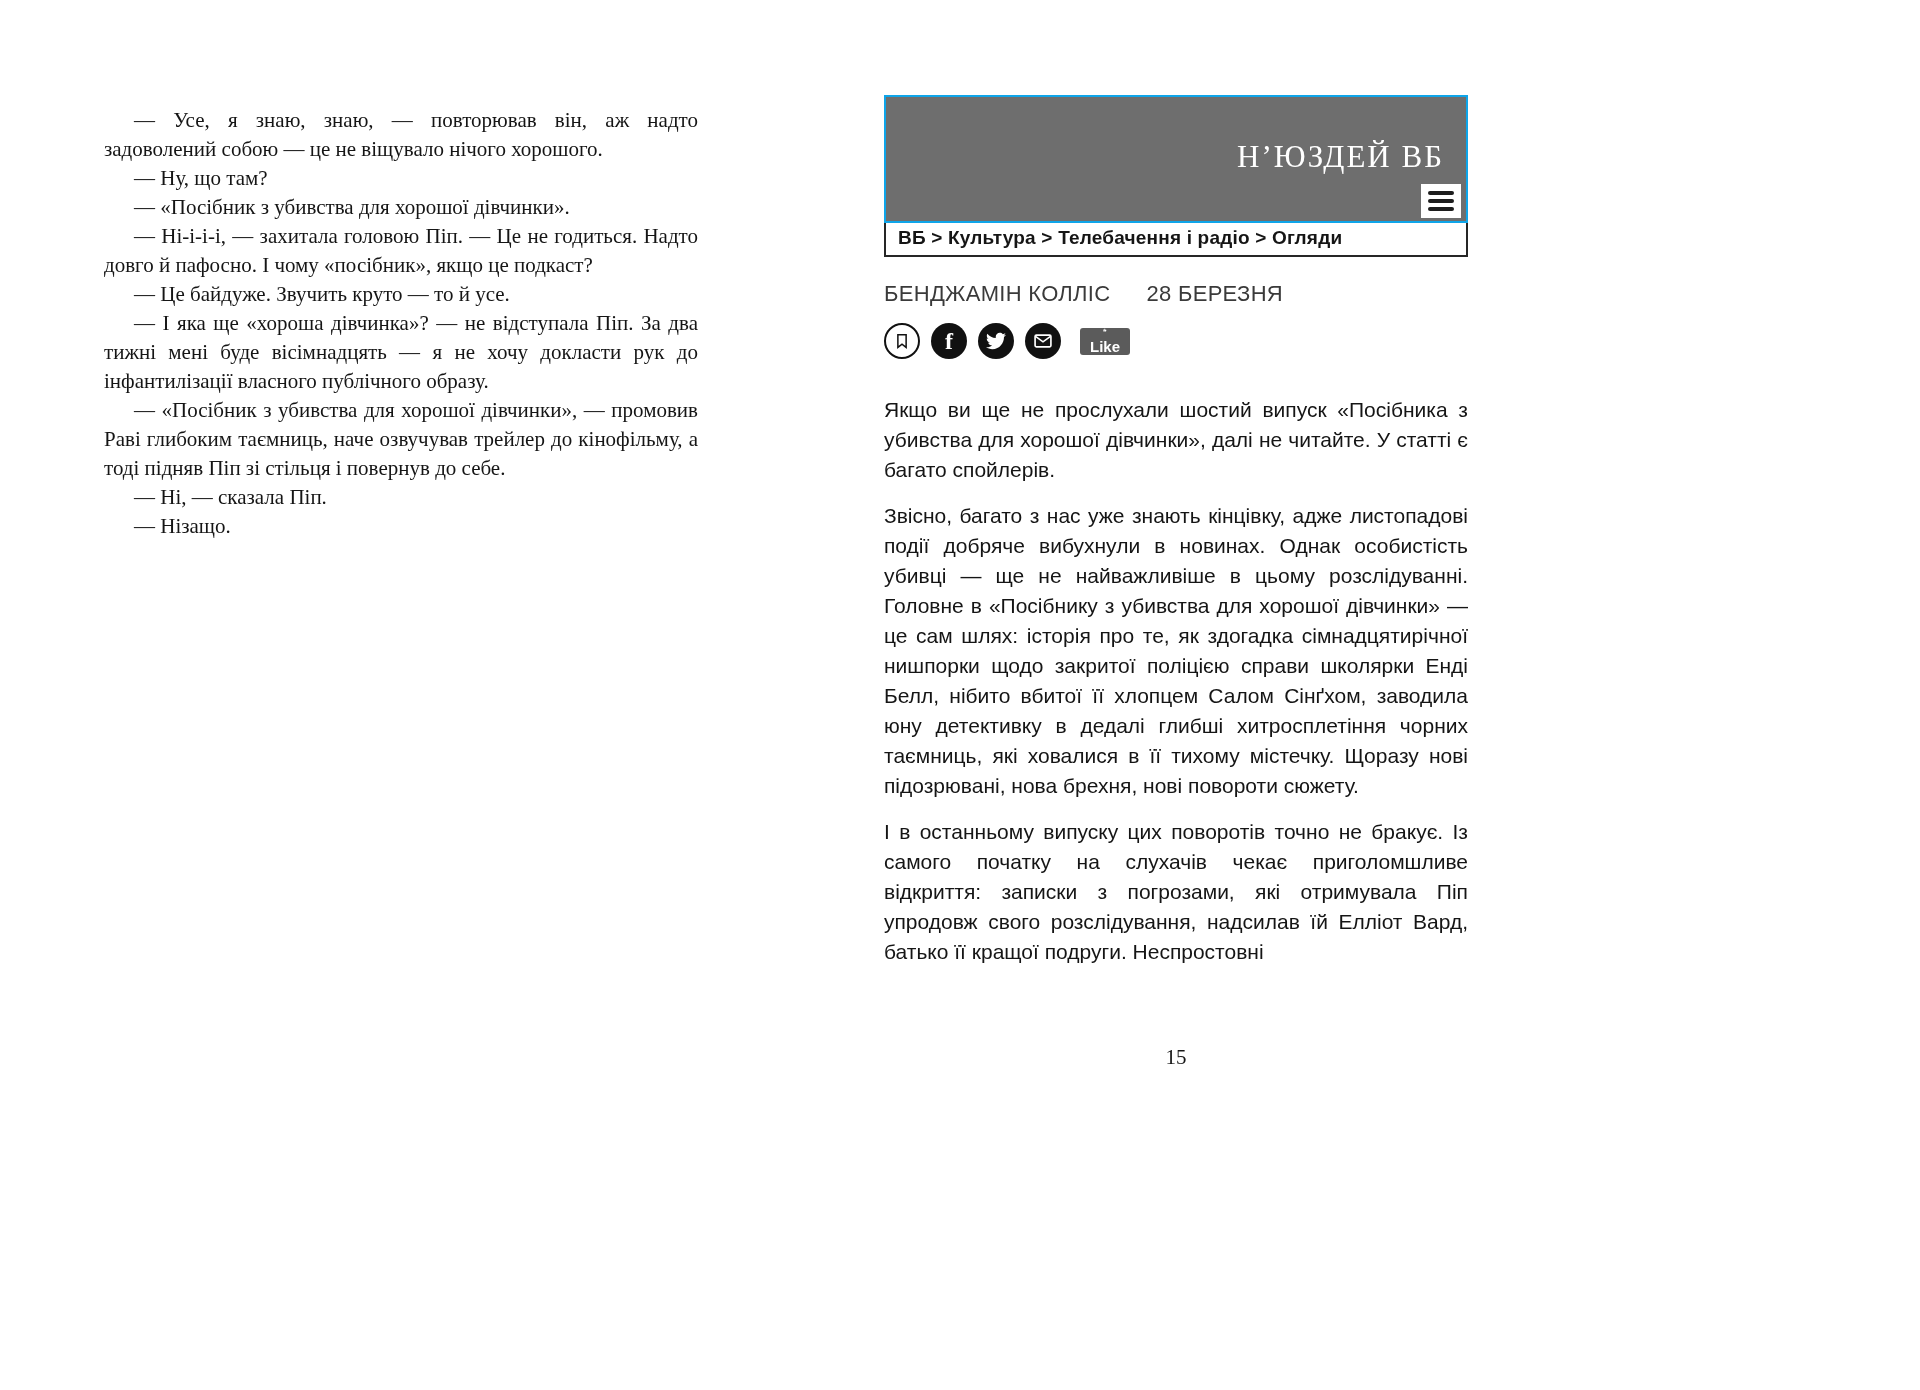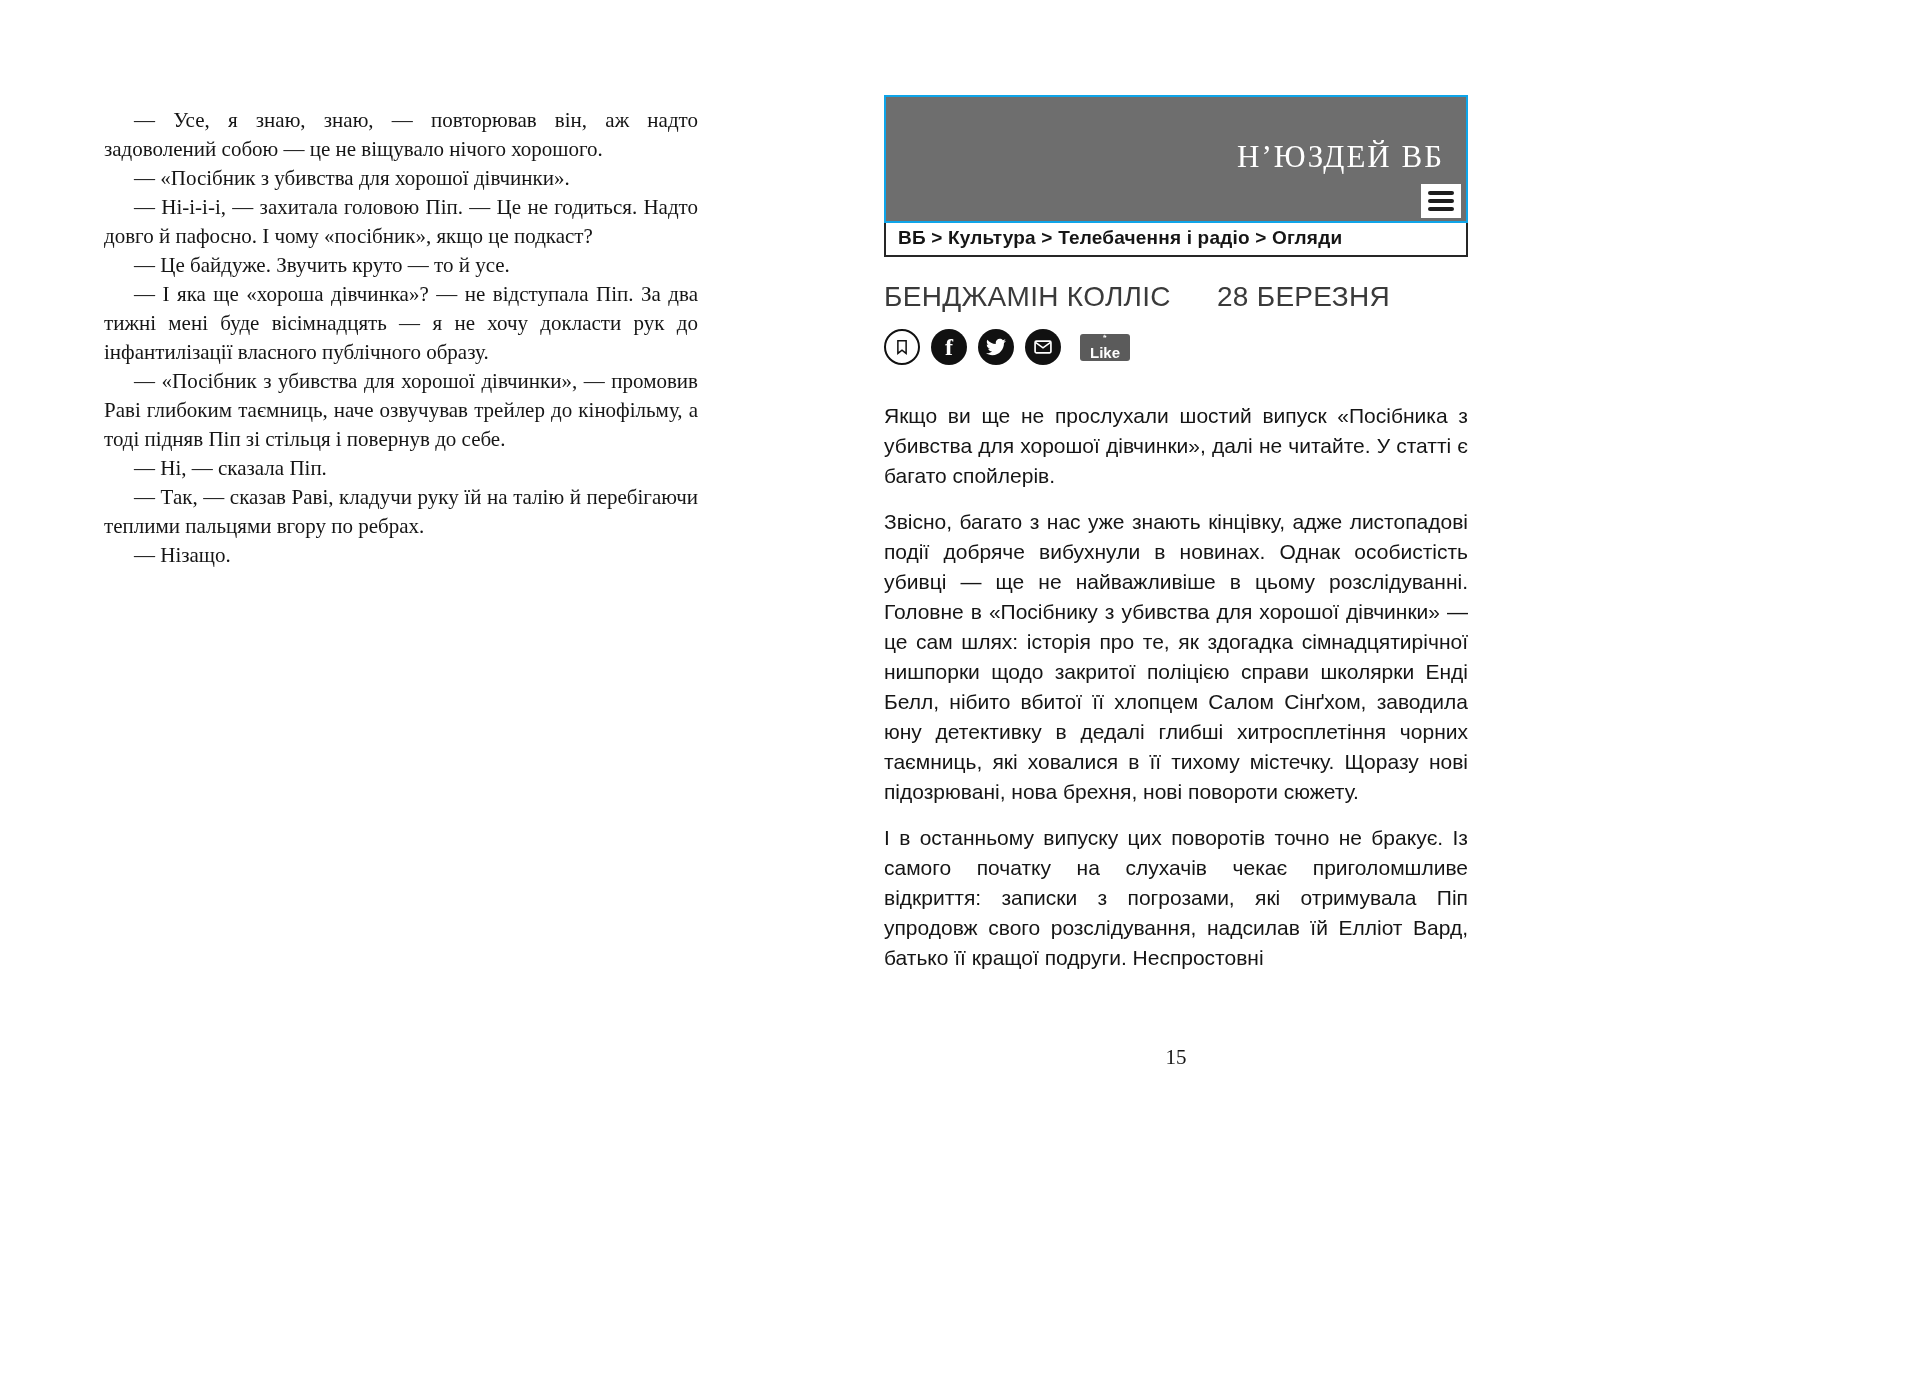--- a/index.html
+++ b/index.html
@@ -82,22 +82,22 @@
     font-size:23.5px;
     line-height:33px;
     font-weight:400;
     text-align:justify;
   }
   .headline .lead { font-weight:700; }
 
   .byline {
     margin-top:24px;
     display:flex;
-    gap:46px;
-    font-size:28px;
+    gap:36px;
+    font-size:22px;
     color:#3a3a3a;
     letter-spacing:0.3px;
   }
 
   .social {
     margin-top:16px;
     display:flex;
     align-items:center;
     gap:11px;
   }
@@ -152,27 +152,27 @@
     color:#151515;
   }
 </style>
 </head>
 <body>
 
 <div class="canvas">
 
   <div class="left-page">
     <p>— Усе, я знаю, знаю, — повторював він, аж надто задоволений собою — це не віщувало нічого хорошого.</p>
+    <p>— Ну, що там?</p>
     <p>— «Посібник з убивства для хорошої дівчинки».</p>
     <p>— Ні-і-і-і, — захитала головою Піп. — Це не годиться. Надто довго й пафосно. І чому «посібник», якщо це подкаст?</p>
     <p>— Це байдуже. Звучить круто — то й усе.</p>
     <p>— І яка ще «хороша дівчинка»? — не відступала Піп. За два тижні мені буде вісімнадцять — я не хочу докласти рук до інфантилізації власного публічного образу.</p>
     <p>— «Посібник з убивства для хорошої дівчинки», — промовив Раві глибоким таємниць, наче озвучував трейлер до кінофільму, а тоді підняв Піп зі стільця і повернув до себе.</p>
     <p>— Ні, — сказала Піп.</p>
-    <p>— Так, — сказав Раві, кладучи руку їй на талію й перебігаючи теплими пальцями вгору по ребрах.</p>
     <p>— Нізащо.</p>
   </div>
 
   <div class="article">
 
     <div class="masthead">
       <div class="masthead-title">Н’ЮЗДЕЙ ВБ</div>
       <div class="hamburger">
         <span></span>
           <span></span>

